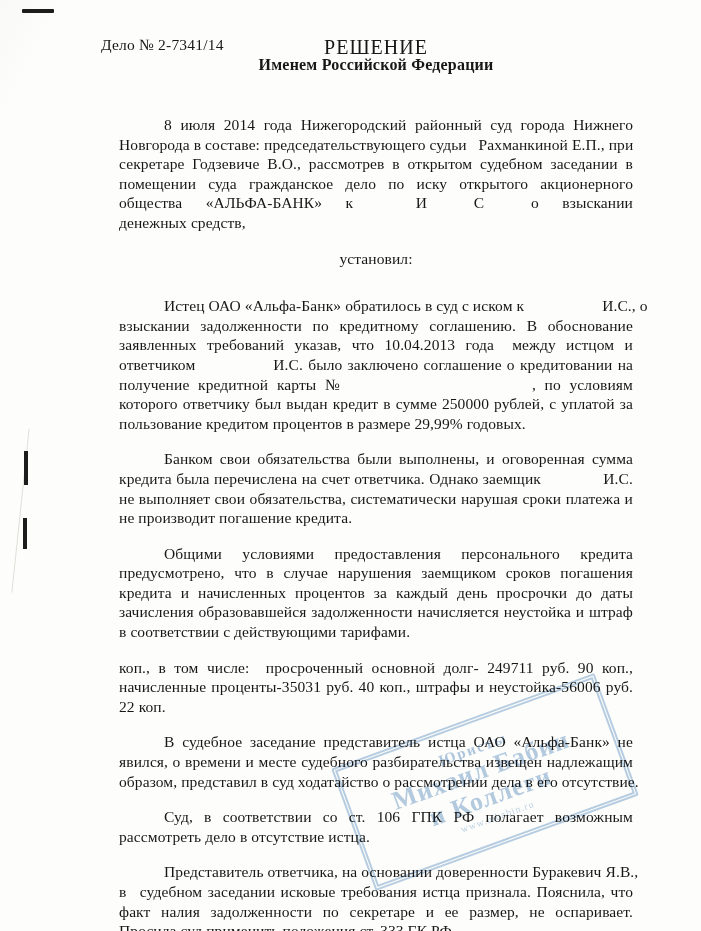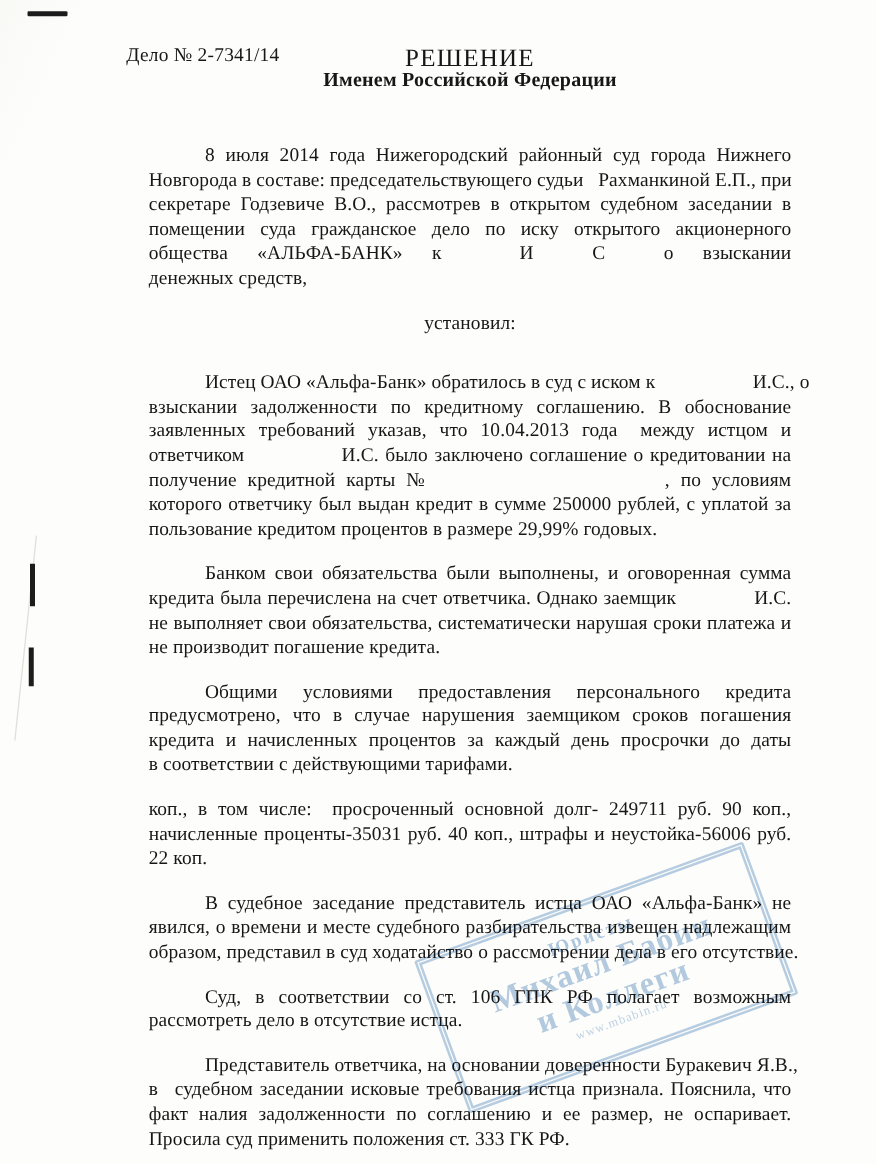--- a/index.html
+++ b/index.html
@@ -90,40 +90,41 @@
         <div class="para">
           <div class="line indent">Банком свои обязательства были выполнены, и оговоренная сумма</div>
           <div class="line">кредита была перечислена на счет ответчика. Однако заемщик    И.С.</div>
           <div class="line">не выполняет свои обязательства, систематически нарушая сроки платежа и</div>
           <div class="line last">не производит погашение кредита.</div>
         </div>
         <div class="para">
           <div class="line indent">Общими условиями предоставления персонального кредита</div>
           <div class="line">предусмотрено, что в случае нарушения заемщиком сроков погашения</div>
           <div class="line">кредита и начисленных процентов за каждый день просрочки до даты</div>
+          <div class="line">зачисления образовавшейся задолженности начисляется неустойка и штраф</div>
           <div class="line last">в соответствии с действующими тарифами.</div>
         </div>
         <div class="para">
           <div class="line">коп., в том числе:  просроченный основной долг- 249711 руб. 90 коп.,</div>
           <div class="line">начисленные проценты-35031 руб. 40 коп., штрафы и неустойка-56006 руб.</div>
           <div class="line last">22 коп.</div>
         </div>
         <div class="para">
           <div class="line indent">В судебное заседание представитель истца ОАО «Альфа-Банк» не</div>
           <div class="line">явился, о времени и месте судебного разбирательства извещен надлежащим</div>
           <div class="line last">образом, представил в суд ходатайство о рассмотрении дела в его отсутствие.</div>
         </div>
         <div class="para">
           <div class="line indent">Суд, в соответствии со ст. 106 ГПК РФ полагает возможным</div>
           <div class="line last">рассмотреть дело в отсутствие истца.</div>
         </div>
         <div class="para">
           <div class="line indent">Представитель ответчика, на основании доверенности Буракевич Я.В.,</div>
           <div class="line">в  судебном заседании исковые требования истца признала. Пояснила, что</div>
-          <div class="line">факт налия задолженности по соглашению и ее размер, не оспаривает.</div>
+          <div class="line">факт налия задолженности по секретаре и ее размер, не оспаривает.</div>
           <div class="line last">Просила суд применить положения ст. 333 ГК РФ.</div>
         </div>
       </div>
   </div>
 
   <div class="stamp">
     <div class="s1">Юристы</div>
     <div class="s2">Михаил Бабин</div>
     <div class="s3">и Коллеги</div>
     <div class="s4">www.mbabin.ru</div>

